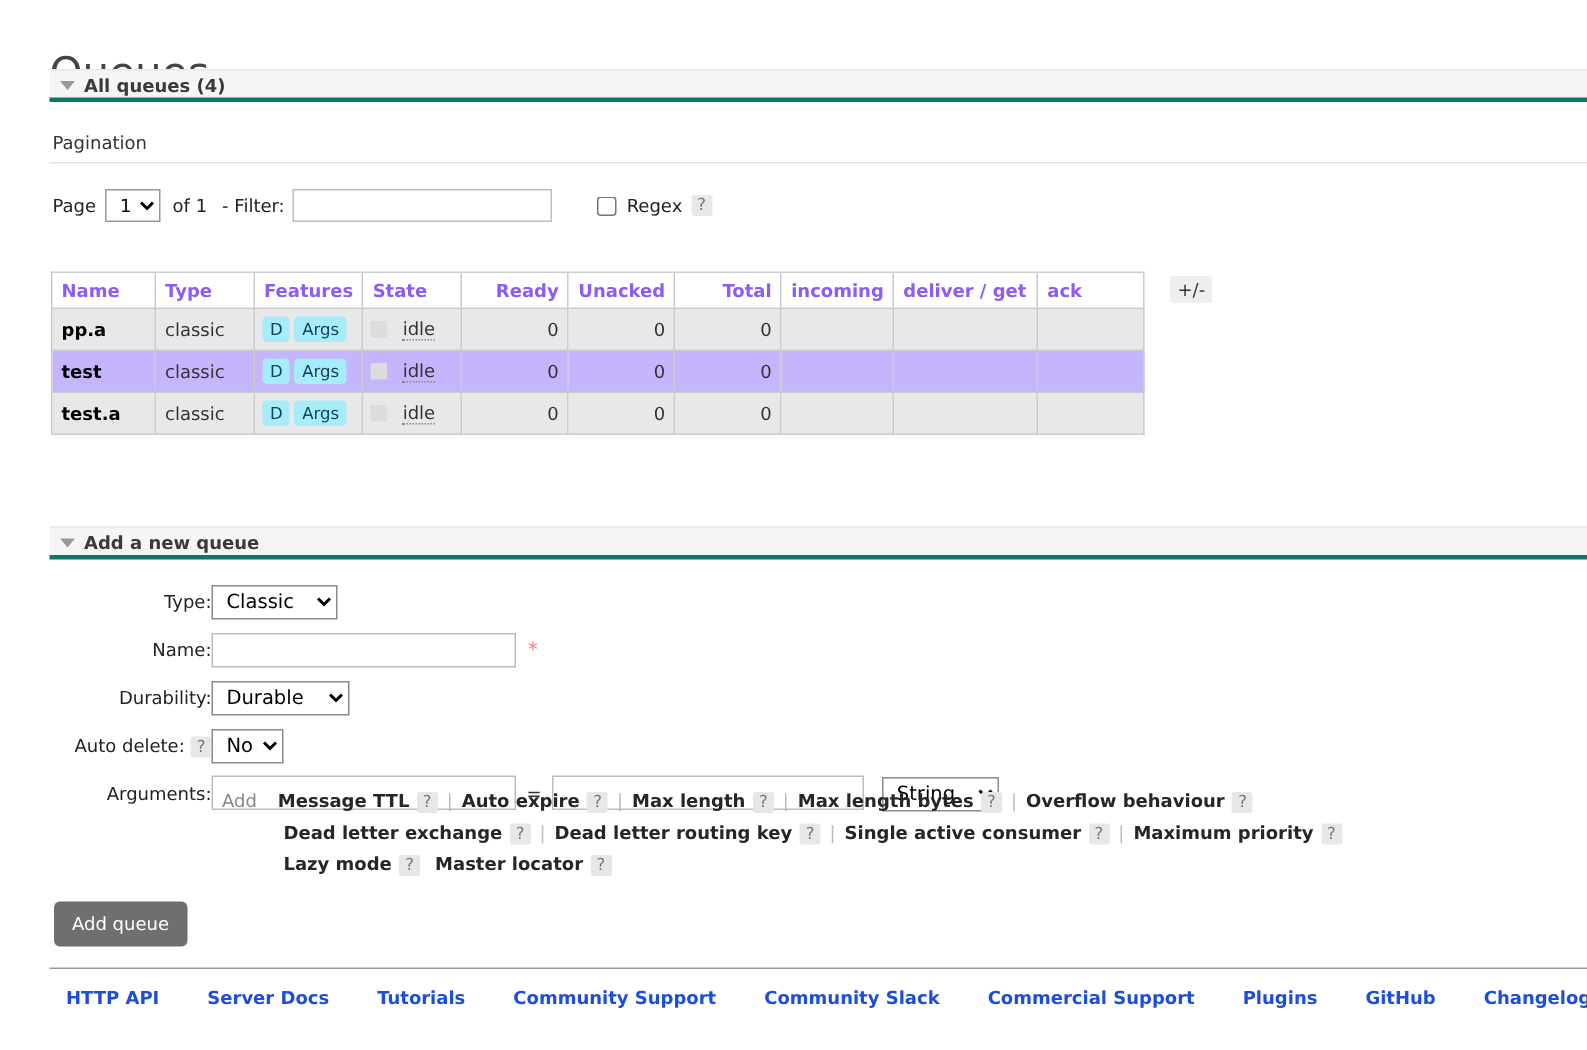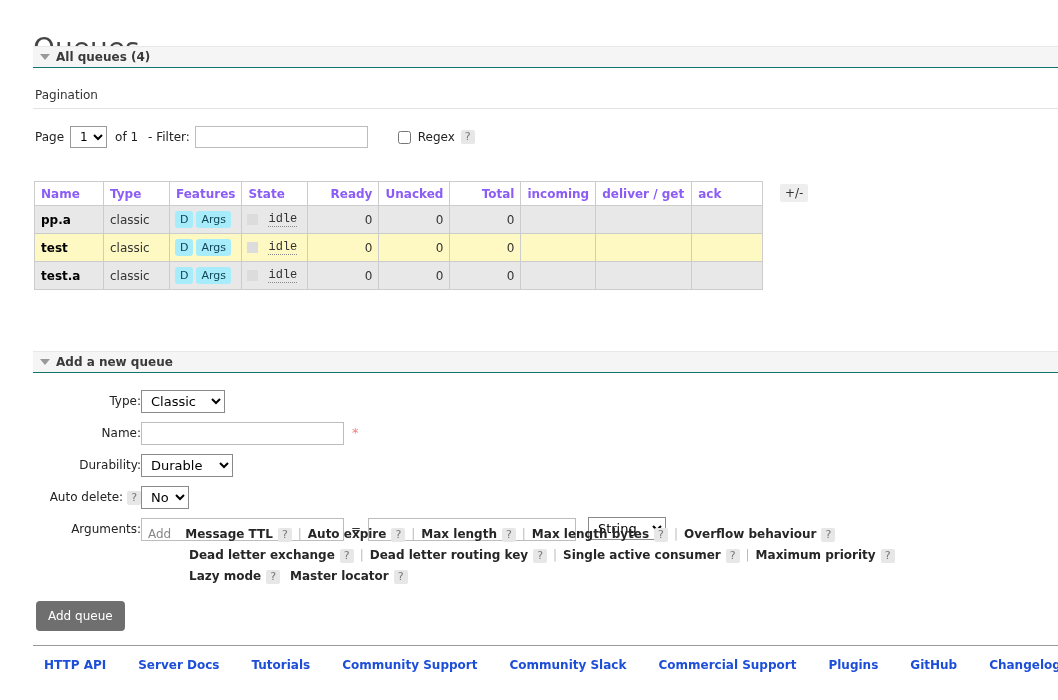--- a/index.html
+++ b/index.html
@@ -33,21 +33,21 @@
   }
 
   
   .section-bar {
     position: absolute;
     left: 33px;
     width: 1025px;
     height: 22px;
     background: #f5f5f5;
     border-top: 1px solid #e8e8e8;
-    border-bottom: 1px solid #0f766e;
+    border-bottom: 3px solid #0f766e;
     box-sizing: border-box;
   }
   .section-bar .arrow {
     position: absolute;
     left: 7px;
     top: 7px;
     width: 0;
     height: 0;
     border-left: 5px solid transparent;
     border-right: 5px solid transparent;
@@ -162,26 +162,26 @@
   }
   .queues-table thead tr.col-row th {
     background: #ffffff;
     font-weight: bold;
     color: #8b5cf6;
     text-align: left;
     height: 24px;
   }
   .queues-table thead tr.col-row th.num { text-align: right; }
   .queues-table tbody tr.odd td { background: #e8e8e8; }
-  .queues-table tbody tr.even td { background: #fef9c3; }
+  .queues-table tbody tr.even td { background: #c4b5fd; }
   .queues-table td.name { font-weight: bold; color: #000; }
   .queues-table td.type { color: #333; }
   .queues-table td.num { text-align: right; color: #333; }
   .queues-table td.feat { padding: 2px 5px; }
-  .queues-table td.state { padding: 6px 5px; font-family: Liberation Mono, monospace; }
+  .queues-table td.state { padding: 6px 5px; }
 
   .badge {
     display: inline-block;
     background: #a6ecfb;
     color: #114455;
     font-size: 11px;
     line-height: 15px;
     padding: 1px 5px;
     border-radius: 3px;
     margin-right: 3px;

